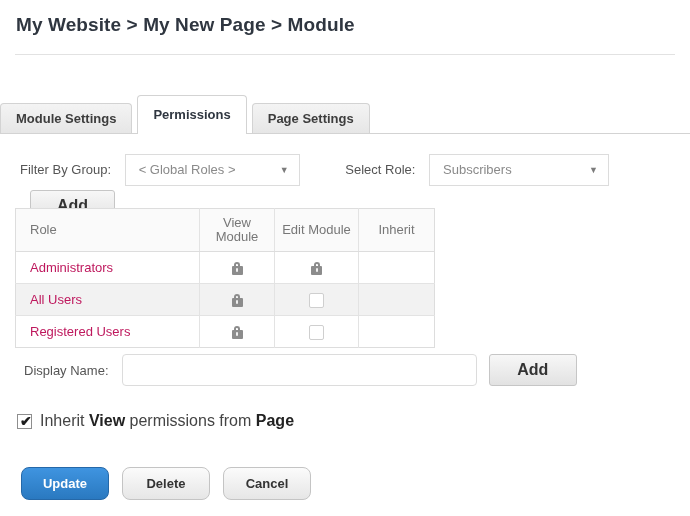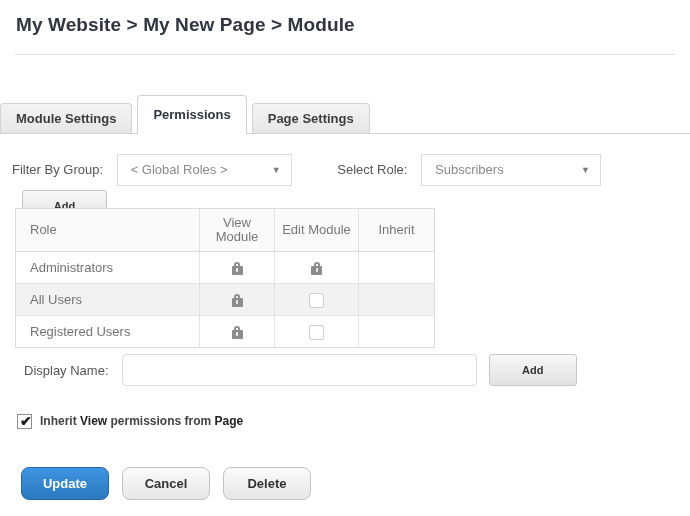--- a/index.html
+++ b/index.html
@@ -86,21 +86,21 @@
     right: 0;
     bottom: -1px;
     height: 2px;
     background: #ffffff;
     z-index: 5;
   }
 
   
   .filter-row {
     position: absolute;
-    left: 12px;
+    left: 20px;
     top: 152px;
     width: 660px;
     height: 36px;
   }
   .field-label {
     font-size: 13px;
     color: #555555;
     line-height: 36px;
     display: inline-block;
     vertical-align: top;
@@ -132,21 +132,21 @@
     top: 0;
     line-height: 30px;
     font-size: 9px;
     color: #7b7b7b;
   }
   .btn {
     display: inline-block;
     vertical-align: top;
     box-sizing: border-box;
     font-family: "Liberation Sans", sans-serif;
-    font-size: 11px;
+    font-size: 16px;
     font-weight: bold;
     color: #333333;
     background: linear-gradient(to bottom, #f7f7f7 0%, #e2e2e2 100%);
     border: 1px solid #c6c6c6;
     border-radius: 3px;
     text-align: center;
     cursor: pointer;
     padding: 0;
   }
 
@@ -173,21 +173,21 @@
     vertical-align: middle;
     line-height: 14px;
   }
   .perm-table th.role-h {
     text-align: left;
     padding-left: 14px;
   }
   .perm-table th.last { border-right: none; }
   .perm-table td {
     font-size: 13px;
-    color: #737373;
+    color: #be185d;
     border-right: 1px solid #e3e3e3;
     border-bottom: 1px solid #e3e3e3;
     height: 29px;
     text-align: center;
     vertical-align: middle;
   }
   .perm-table td.role-c {
     text-align: left;
     padding-left: 14px;
   }
@@ -292,24 +292,23 @@
     position: absolute;
     left: 2px;
     top: -2px;
     font-size: 14px;
     line-height: 16px;
     color: #1d1d1d;
     font-weight: bold;
   }
   .inherit-text {
     margin-left: 8px;
-    font-size: 12px;
+    font-size: 16px;
     color: #444444;
     white-space: nowrap;
-    font-weight: bold;
   }
   .inherit-text b { color: #222222; }
 
   
   .footer {
     position: absolute;
     left: 21px;
     top: 467px;
     display: flex;
   }
@@ -416,15 +415,15 @@
 
 <div class="inherit-row">
   <span class="cb-checked">
       <span class="tick">✔</span>
     </span>
   <span class="inherit-text"><span>Inherit </span><b>View</b><span> permissions from </span><b>Page</b></span>
 </div>
 
 <div class="footer">
   <div class="btn-lg btn-primary">Update</div>
+  <div class="btn-lg btn-default">Delete</div>
   <div class="btn-lg btn-default">Cancel</div>
-  <div class="btn-lg btn-default">Delete</div>
 </div>
 
 </body></html>

